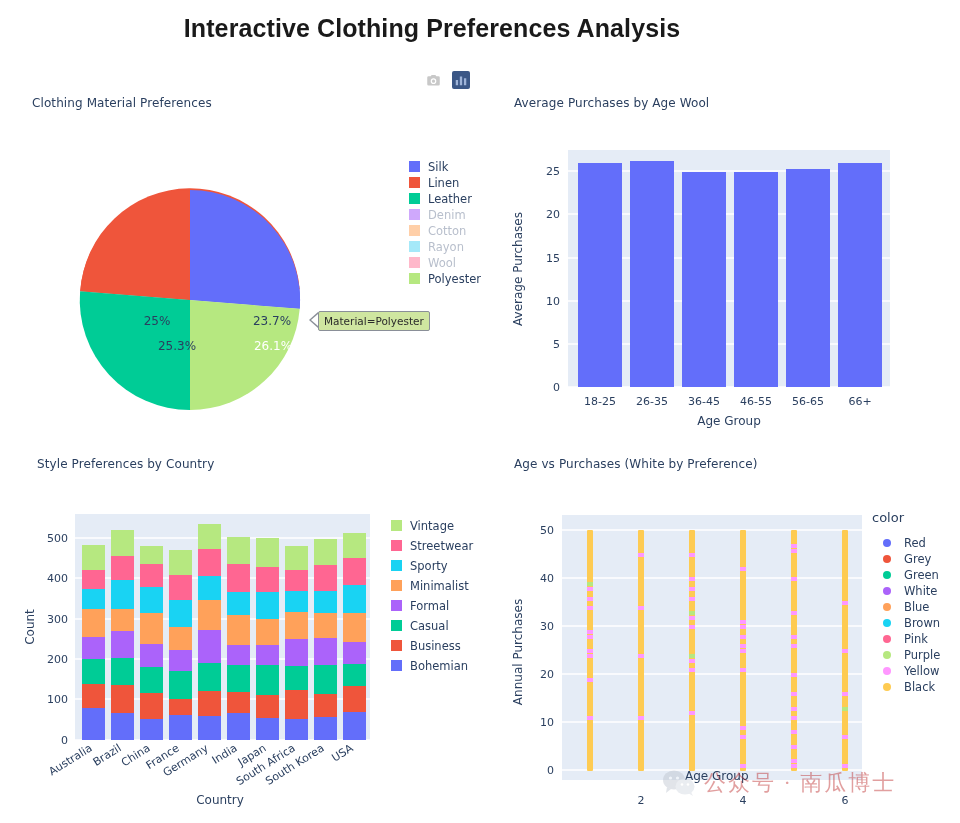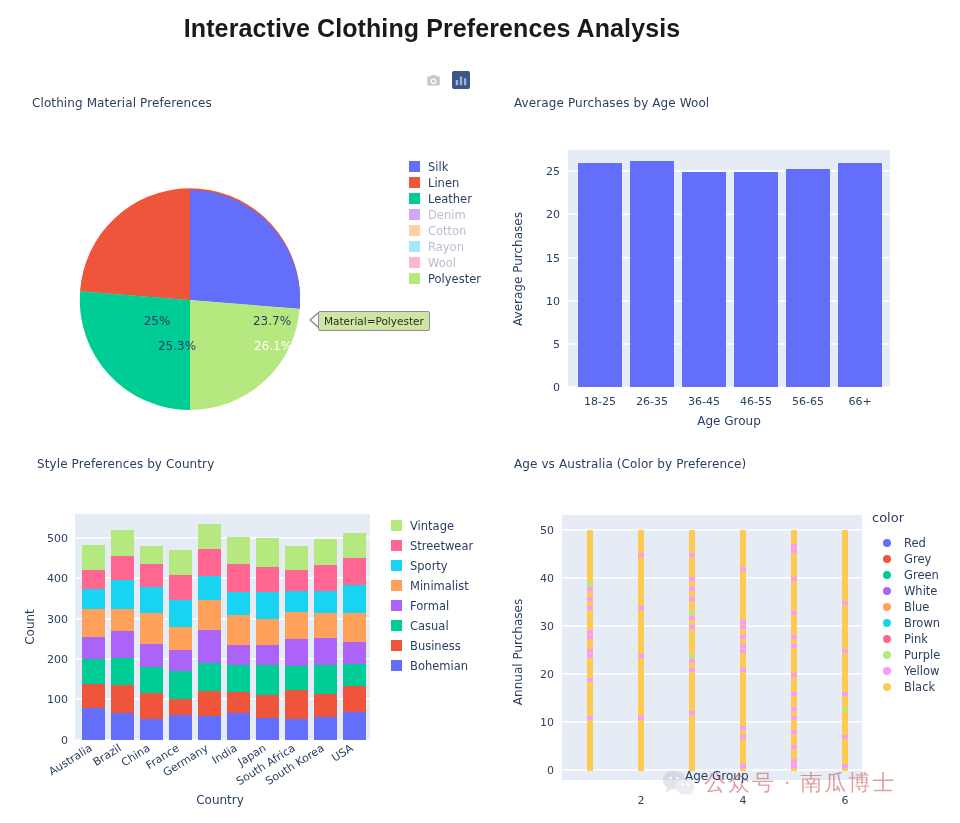--- a/index.html
+++ b/index.html
@@ -324,21 +324,21 @@
     <rect x="371" y="138" width="11" height="11" fill="#00CC96"></rect>
     <text class="legend-text" x="390" y="148">Casual</text>
     <rect x="371" y="158" width="11" height="11" fill="#EF553B"></rect>
     <text class="legend-text" x="390" y="168">Business</text>
     <rect x="371" y="178" width="11" height="11" fill="#636EFA"></rect>
     <text class="legend-text" x="390" y="188">Bohemian</text>
   </g>
 </svg>
 
 <div class="panel" style="left:514px;top:457px;">
-  <div class="sub-title">Age vs Australia (Color by Preference)</div>
+  <div class="sub-title">Age vs Purchases (White by Preference)</div>
 </div>
 
 <svg class="panel" style="left:500px;top:482px;" width="460" height="335">
 
   <rect x="62" y="33" width="300" height="265" fill="#E5ECF6"></rect>
   <g stroke="#FFFFFF" stroke-width="1.3">
     <line x1="62" y1="288" x2="362" y2="288"></line>
     <line x1="62" y1="240" x2="362" y2="240"></line>
     <line x1="62" y1="192" x2="362" y2="192"></line>
     <line x1="62" y1="144" x2="362" y2="144"></line>

